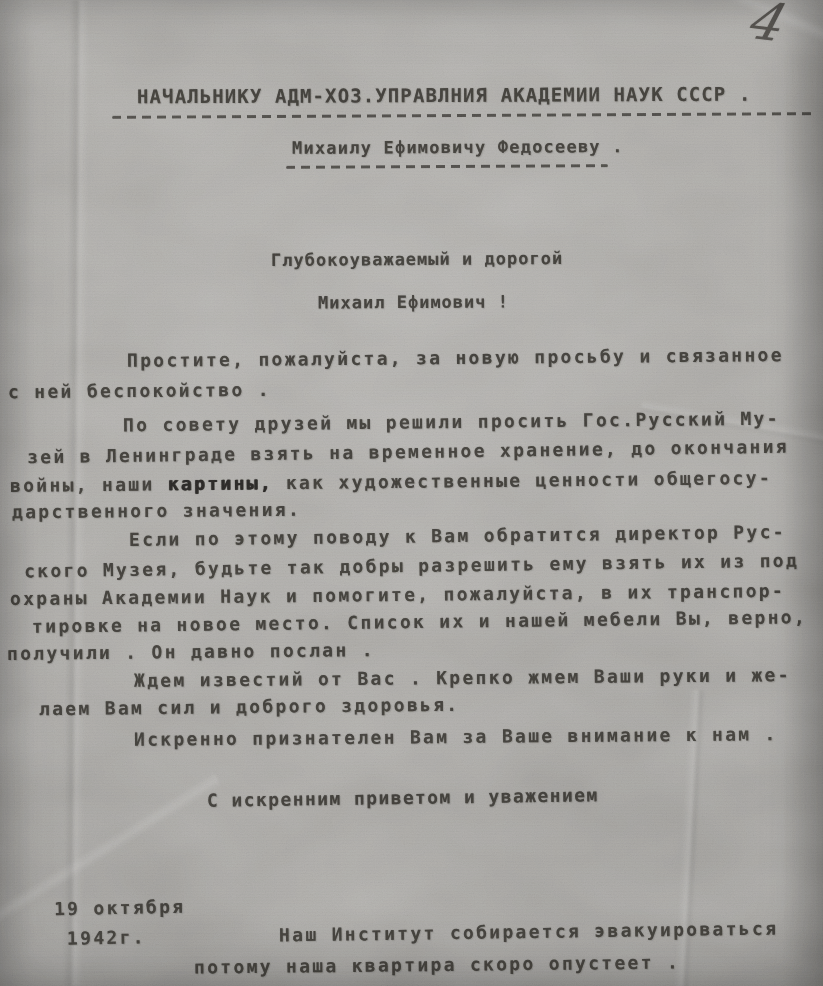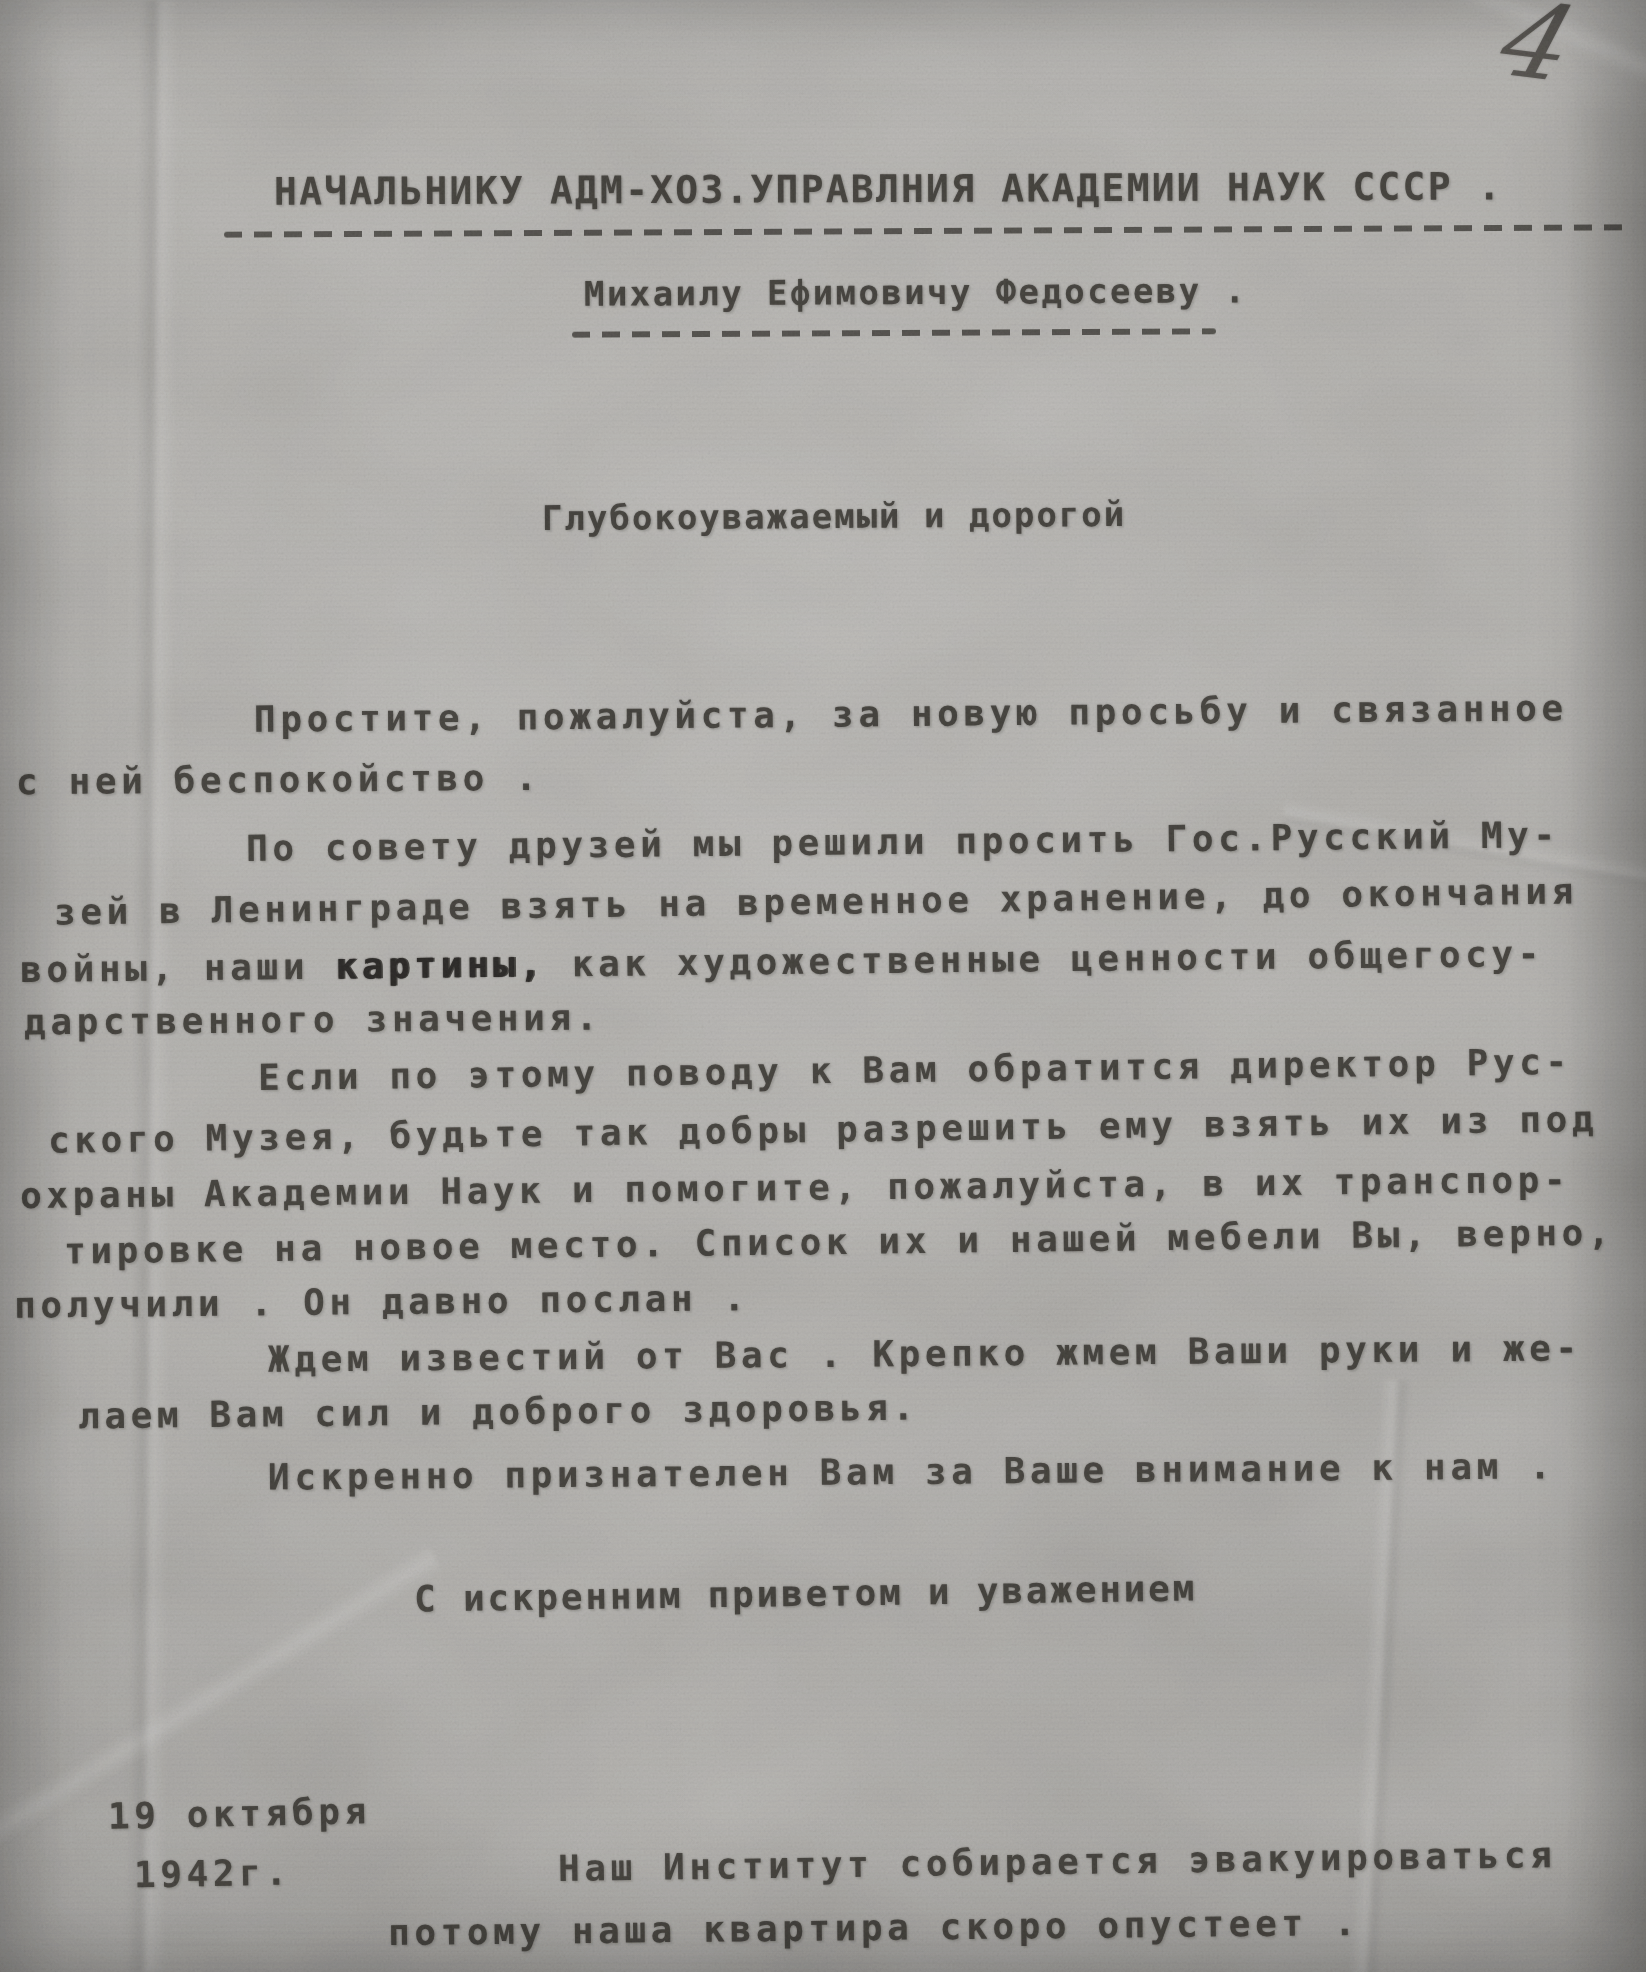--- a/index.html
+++ b/index.html
@@ -102,20 +102,21 @@
 
     <div class="page-marker">4</div>
 
     <div class="tline h1" style="top:84px;left:137px;transform:rotate(-0.25deg);">НАЧАЛЬНИКУ АДМ-ХОЗ.УПРАВЛНИЯ АКАДЕМИИ НАУК СССР .</div>
     <div class="dashline" style="top:114px;left:112px;width:700px;transform:rotate(-0.3deg);"></div>
 
     <div class="tline h2" style="top:137px;left:292px;transform:rotate(-0.3deg);">Михаилу Ефимовичу Федосееву .</div>
     <div class="dashline" style="top:165px;left:286px;width:322px;transform:rotate(-0.3deg);"></div>
 
     <div class="tline sal" style="top:249px;left:271px;transform:rotate(-0.4deg);">Глубокоуважаемый и дорогой</div>
+    <div class="tline sal" style="top:292px;left:318px;transform:rotate(-0.3deg);">Михаил Ефимович !</div>
 
     <div class="tline body-t" style="top:347px;left:127px;transform:rotate(-0.5deg);">Простите, пожалуйста, за новую просьбу и связанное</div>
     <div class="tline body-t" style="top:380px;left:8px;transform:rotate(-0.5deg);">с ней беспокойство .</div>
 
     <div class="tline body-t" style="top:411px;left:123px;transform:rotate(-0.6deg);">По совету друзей мы решили просить Гос.Русский Му-</div>
     <div class="tline body-t" style="top:441px;left:27px;transform:rotate(-0.8deg);">зей в Ленинграде взять на временное хранение, до окончания</div>
     <div class="tline body-t" style="top:471px;left:10px;transform:rotate(-0.6deg);"><span>войны, наши </span><span class="overstruck">картины,</span><span> как художественные ценности общегосу-</span></div>
     <div class="tline body-t" style="top:500px;left:12px;transform:rotate(-0.5deg);">дарственного значения.</div>
 
     <div class="tline body-t" style="top:525px;left:129px;transform:rotate(-0.7deg);">Если по этому поводу к Вам обратится директор Рус-</div>

